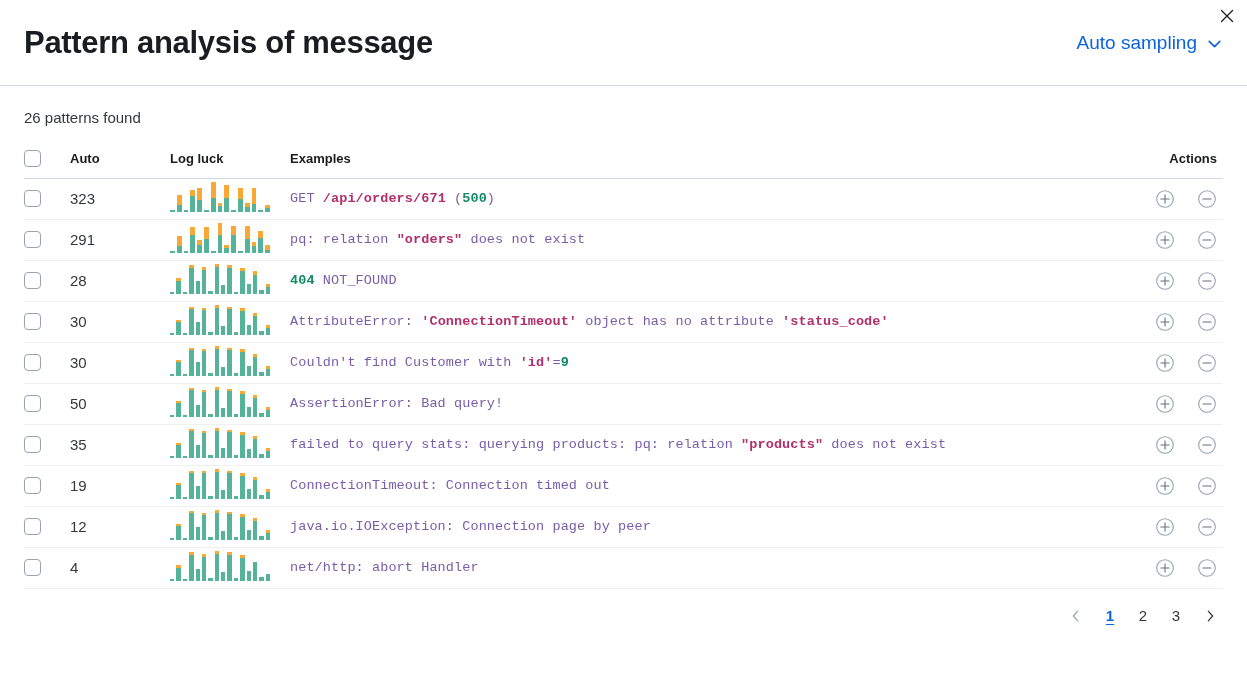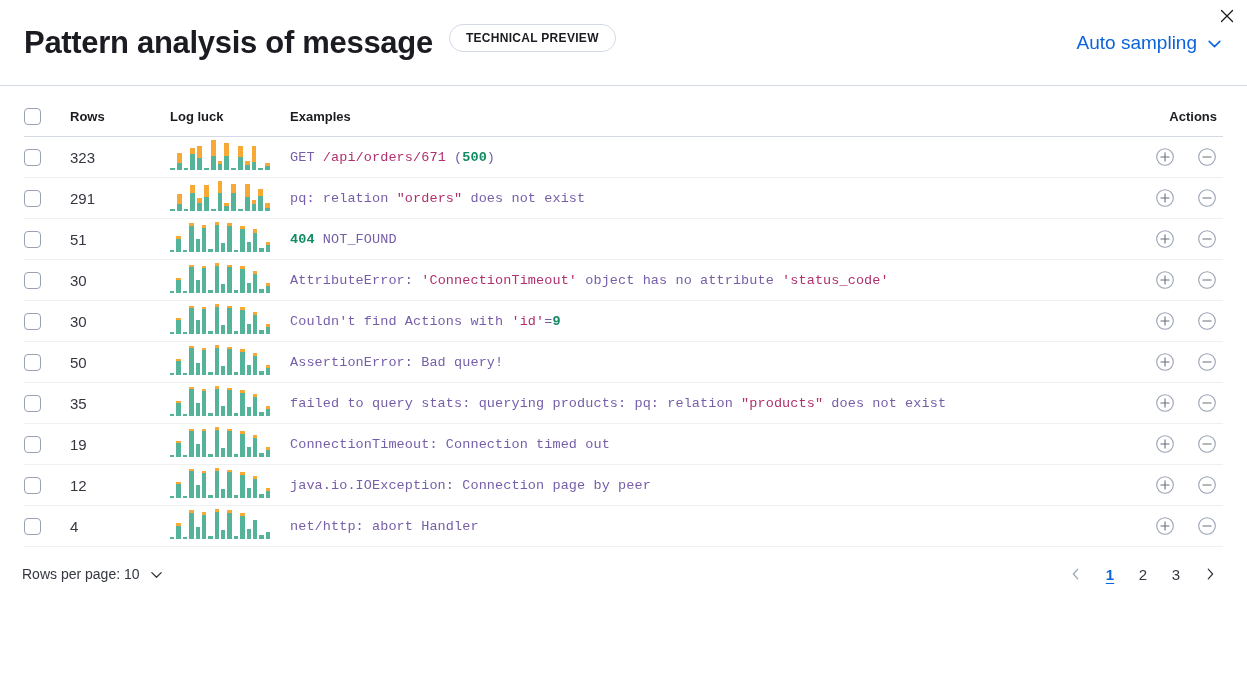--- a/index.html
+++ b/index.html
@@ -17,20 +17,21 @@
   .flyout-header {
     position: relative;
     height: 86px;
     border-bottom: 1px solid #d3dae6;
     display: flex;
     align-items: center;
     padding: 0 24px;
   }
   .header-left {
     display: flex;
+    align-items: center;
     gap: 16px;
   }
   .page-title {
     font-size: 31px;
     line-height: 1.2;
     font-weight: 700;
     letter-spacing: -0.3px;
     color: #1a1c21;
     white-space: nowrap;
   }
@@ -166,21 +167,21 @@
   
   .ex {
     font-family: "Liberation Mono", monospace;
     font-size: 13.5px;
     color: #765ea9;
     white-space: nowrap;
     overflow: hidden;
     text-overflow: ellipsis;
     letter-spacing: 0.1px;
   }
-  .tok-str { color: #b0306d; font-weight: 400; }
+  .tok-str { color: #b0306d; font-weight: 700; }
   .tok-num { color: #128a63; font-weight: 700; }
   .tok-kw  { color: #765ea9; }
 
   
   .actions {
     display: flex;
     justify-content: flex-end;
     align-items: center;
     gap: 22px;
     padding-right: 6px;
@@ -237,55 +238,55 @@
     text-decoration: underline;
     text-underline-offset: 3px;
   }
 </style>
 </head>
 <body>
 
 <div class="flyout-header">
   <div class="header-left">
     <div class="page-title">Pattern analysis of message</div>
-    <div class="badge-tech-preview">TECHNICAL PREVIEW</div>
   </div>
   <div class="header-right">
     <div class="auto-sampling">
       <span>Auto sampling</span>
       <span class="chev">
         <svg width="17" height="17" viewBox="0 0 16 16" fill="none">
           <path d="M3 6l5 5 5-5" stroke="#0b64dd" stroke-width="1.5" stroke-linecap="round" stroke-linejoin="round"></path>
         </svg>
       </span>
     </div>
   </div>
   <button class="close-btn" title="Close">
     <svg width="16" height="16" viewBox="0 0 16 16" fill="none">
       <path d="M2.5 2.5l11 11M13.5 2.5l-11 11" stroke="#1a1c21" stroke-width="1.3" stroke-linecap="round"></path>
     </svg>
   </button>
 </div>
 
 <div class="flyout-body">
+  <div class="patterns-found">26 patterns found</div>
 
   <table class="patterns-table">
     <colgroup>
       <col class="c-check">
         <col class="c-count">
         <col class="c-rate">
         <col class="c-ex">
         <col class="c-act">
     </colgroup>
     <thead>
       <tr>
         <th>
           <span class="cb"></span>
         </th>
-        <th>Rows</th>
+        <th>Auto</th>
         <th>Log luck</th>
         <th>Examples</th>
         <th class="th-actions">Actions</th>
       </tr>
     </thead>
     <tbody id="rows-body">
         <tr>
           <td>
             <span class="cb-wrap">
               <span class="cb"></span>
@@ -457,21 +458,21 @@
               </button>
             </div>
           </td>
         </tr>
         <tr>
           <td>
             <span class="cb-wrap">
               <span class="cb"></span>
             </span>
           </td>
-          <td class="count-cell">51</td>
+          <td class="count-cell">28</td>
           <td>
             <div class="spark">
               <div class="bar">
                 <div class="seg-bot" style="height: 2px;"></div>
               </div>
               <div class="bar">
                 <div class="seg-top" style="height: 3px;"></div>
                 <div class="seg-bot" style="height: 13px;"></div>
               </div>
               <div class="bar">
@@ -693,21 +694,21 @@
               <div class="bar">
                 <div class="seg-bot" style="height: 4px;"></div>
               </div>
               <div class="bar">
                 <div class="seg-top" style="height: 3px;"></div>
                 <div class="seg-bot" style="height: 7px;"></div>
               </div>
             </div>
           </td>
           <td>
-            <div class="ex"><span class="tok-kw">Couldn't find Actions with </span><span class="tok-str">'id'</span><span class="tok-kw">=</span><span class="tok-num">9</span></div>
+            <div class="ex"><span class="tok-kw">Couldn't find Customer with </span><span class="tok-str">'id'</span><span class="tok-kw">=</span><span class="tok-num">9</span></div>
           </td>
           <td>
             <div class="actions">
               <button class="act-btn" title="Filter for value">
                 <svg width="20" height="20" viewBox="0 0 20 20" fill="none">
                   <circle cx="10" cy="10" r="8.3" stroke="#98a2b3" stroke-width="1.1"></circle>
                   <path d="M10 5.9v8.2M5.9 10h8.2" stroke="#69707d" stroke-width="1.1" stroke-linecap="round"></path>
                 </svg>
               </button>
               <button class="act-btn" title="Filter out value">
@@ -1150,28 +1151,20 @@
                 </svg>
               </button>
             </div>
           </td>
         </tr>
       </tbody>
   </table>
 </div>
 
 <div class="flyout-footer">
-  <div class="rows-per-page">
-    <span>Rows per page: 10</span>
-    <span class="chev">
-      <svg width="15" height="15" viewBox="0 0 16 16" fill="none">
-        <path d="M3 6l5 5 5-5" stroke="#343741" stroke-width="1.4" stroke-linecap="round" stroke-linejoin="round"></path>
-      </svg>
-    </span>
-  </div>
   <div class="pager" id="pager">
     <button class="pager-arrow" title="Previous page">
       <svg width="14" height="14" viewBox="0 0 16 16" fill="none">
         <path d="M10 2.5L5 8l5 5.5" stroke="#98a2b3" stroke-width="1.4" stroke-linecap="round" stroke-linejoin="round"></path>
       </svg>
     </button>
     <span id="page-nums" style="display:flex;align-items:center;gap:9px">
         <button class="pager-num active">1</button>
         <button class="pager-num">2</button>
         <button class="pager-num">3</button>

